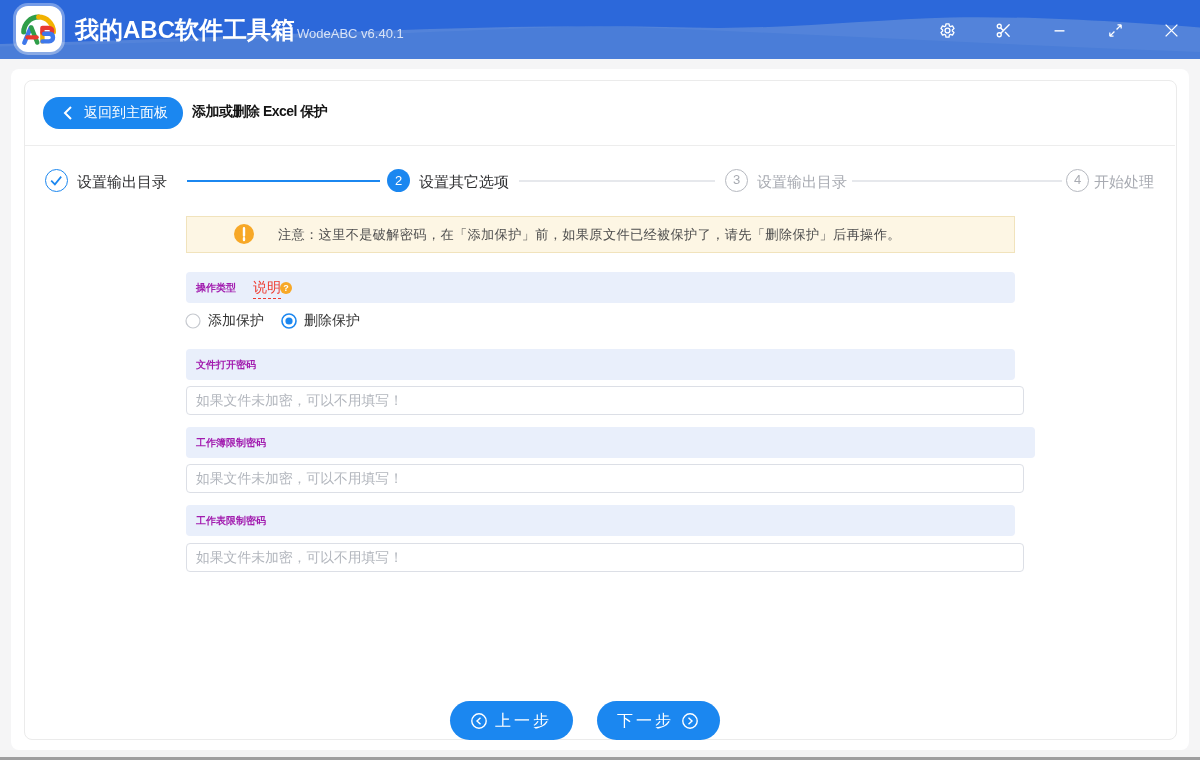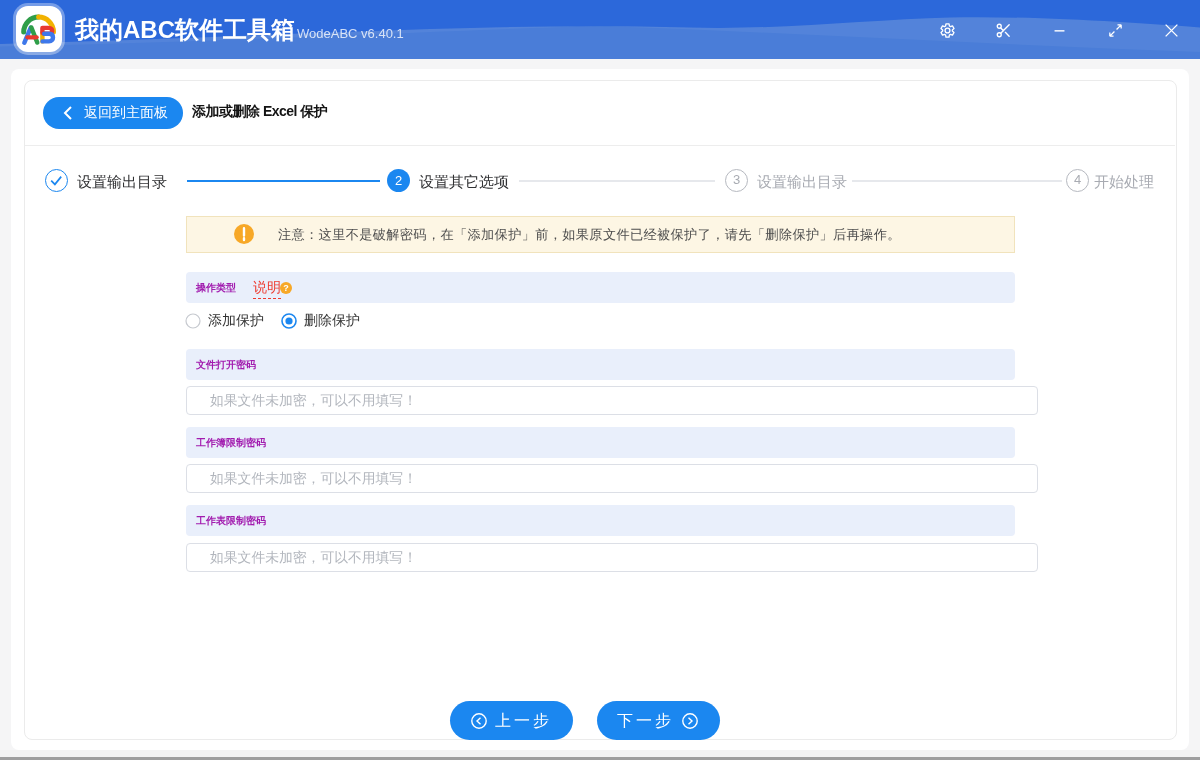--- a/index.html
+++ b/index.html
@@ -42,21 +42,21 @@
   #notice{left:186px;top:216px;width:827px;height:35px;background:#fdf6e4;
           border:1px solid #f1e3bc;border-radius:0;}
   #notice .ntext{position:absolute;left:91px;top:0;line-height:35px;font-size:13.2px;letter-spacing:0.35px;color:#4d4d4d;}
 
   .secbar{left:186px;width:829px;height:31px;background:#e9effb;border-radius:4px;}
   .secbar .t{position:absolute;left:10px;top:0;line-height:31px;font-size:10px;font-weight:bold;color:#a21caf;}
   #opbar{top:272px;}
   #shuoming{position:absolute;left:67px;top:0;line-height:31px;font-size:14px;color:#ee3b30;
             border-bottom:1px dashed #ee3b30;height:26px;}
   .input{left:186px;width:827px;height:27px;border:1px solid #dcdfe6;border-radius:4px;background:#fff;
-         font-size:13.8px;color:#b2b6bd;line-height:27px;padding-left:23px;box-sizing:content-box;}
+         font-size:13.8px;color:#b2b6bd;line-height:27px;padding-left:9px;box-sizing:content-box;}
 
   .radiolab{top:313px;font-size:14px;color:#333;line-height:15px;}
 
   
   .bigbtn{top:701px;width:123px;height:39px;border-radius:20px;background:#1b87f0;color:#fff;
           font-size:16px;}
   .bigbtn .bt{position:absolute;top:0;line-height:39px;letter-spacing:3px;}
 </style>
 </head>
 <body>
@@ -158,21 +158,21 @@
 <svg class="abs" style="left:281px;top:313px;" width="16" height="16" viewBox="0 0 16 16">
   <circle cx="8" cy="8" r="7" fill="#fff" stroke="#1b87f0" stroke-width="1.6"></circle>
   <circle cx="8" cy="8" r="3.6" fill="#1b87f0"></circle>
 </svg>
 <div class="abs radiolab" style="left:304px;">删除保护</div>
 
 <div class="abs secbar" style="top:349px;">
     <span class="t">文件打开密码</span>
   </div>
 <div class="abs input" style="top:386px;">如果文件未加密，可以不用填写！</div>
-<div class="abs secbar" style="top:427px;">
+<div class="abs secbar" style="top:427px;padding-left:20px;">
     <span class="t">工作簿限制密码</span>
   </div>
 <div class="abs input" style="top:464px;">如果文件未加密，可以不用填写！</div>
 <div class="abs secbar" style="top:505px;">
     <span class="t">工作表限制密码</span>
   </div>
 <div class="abs input" style="top:543px;">如果文件未加密，可以不用填写！</div>
 
 <div class="abs bigbtn" style="left:450px;">
   <svg style="position:absolute;left:21px;top:12px;" width="16" height="16" viewBox="0 0 16 16" fill="none" stroke="#fff" stroke-width="1.4">

